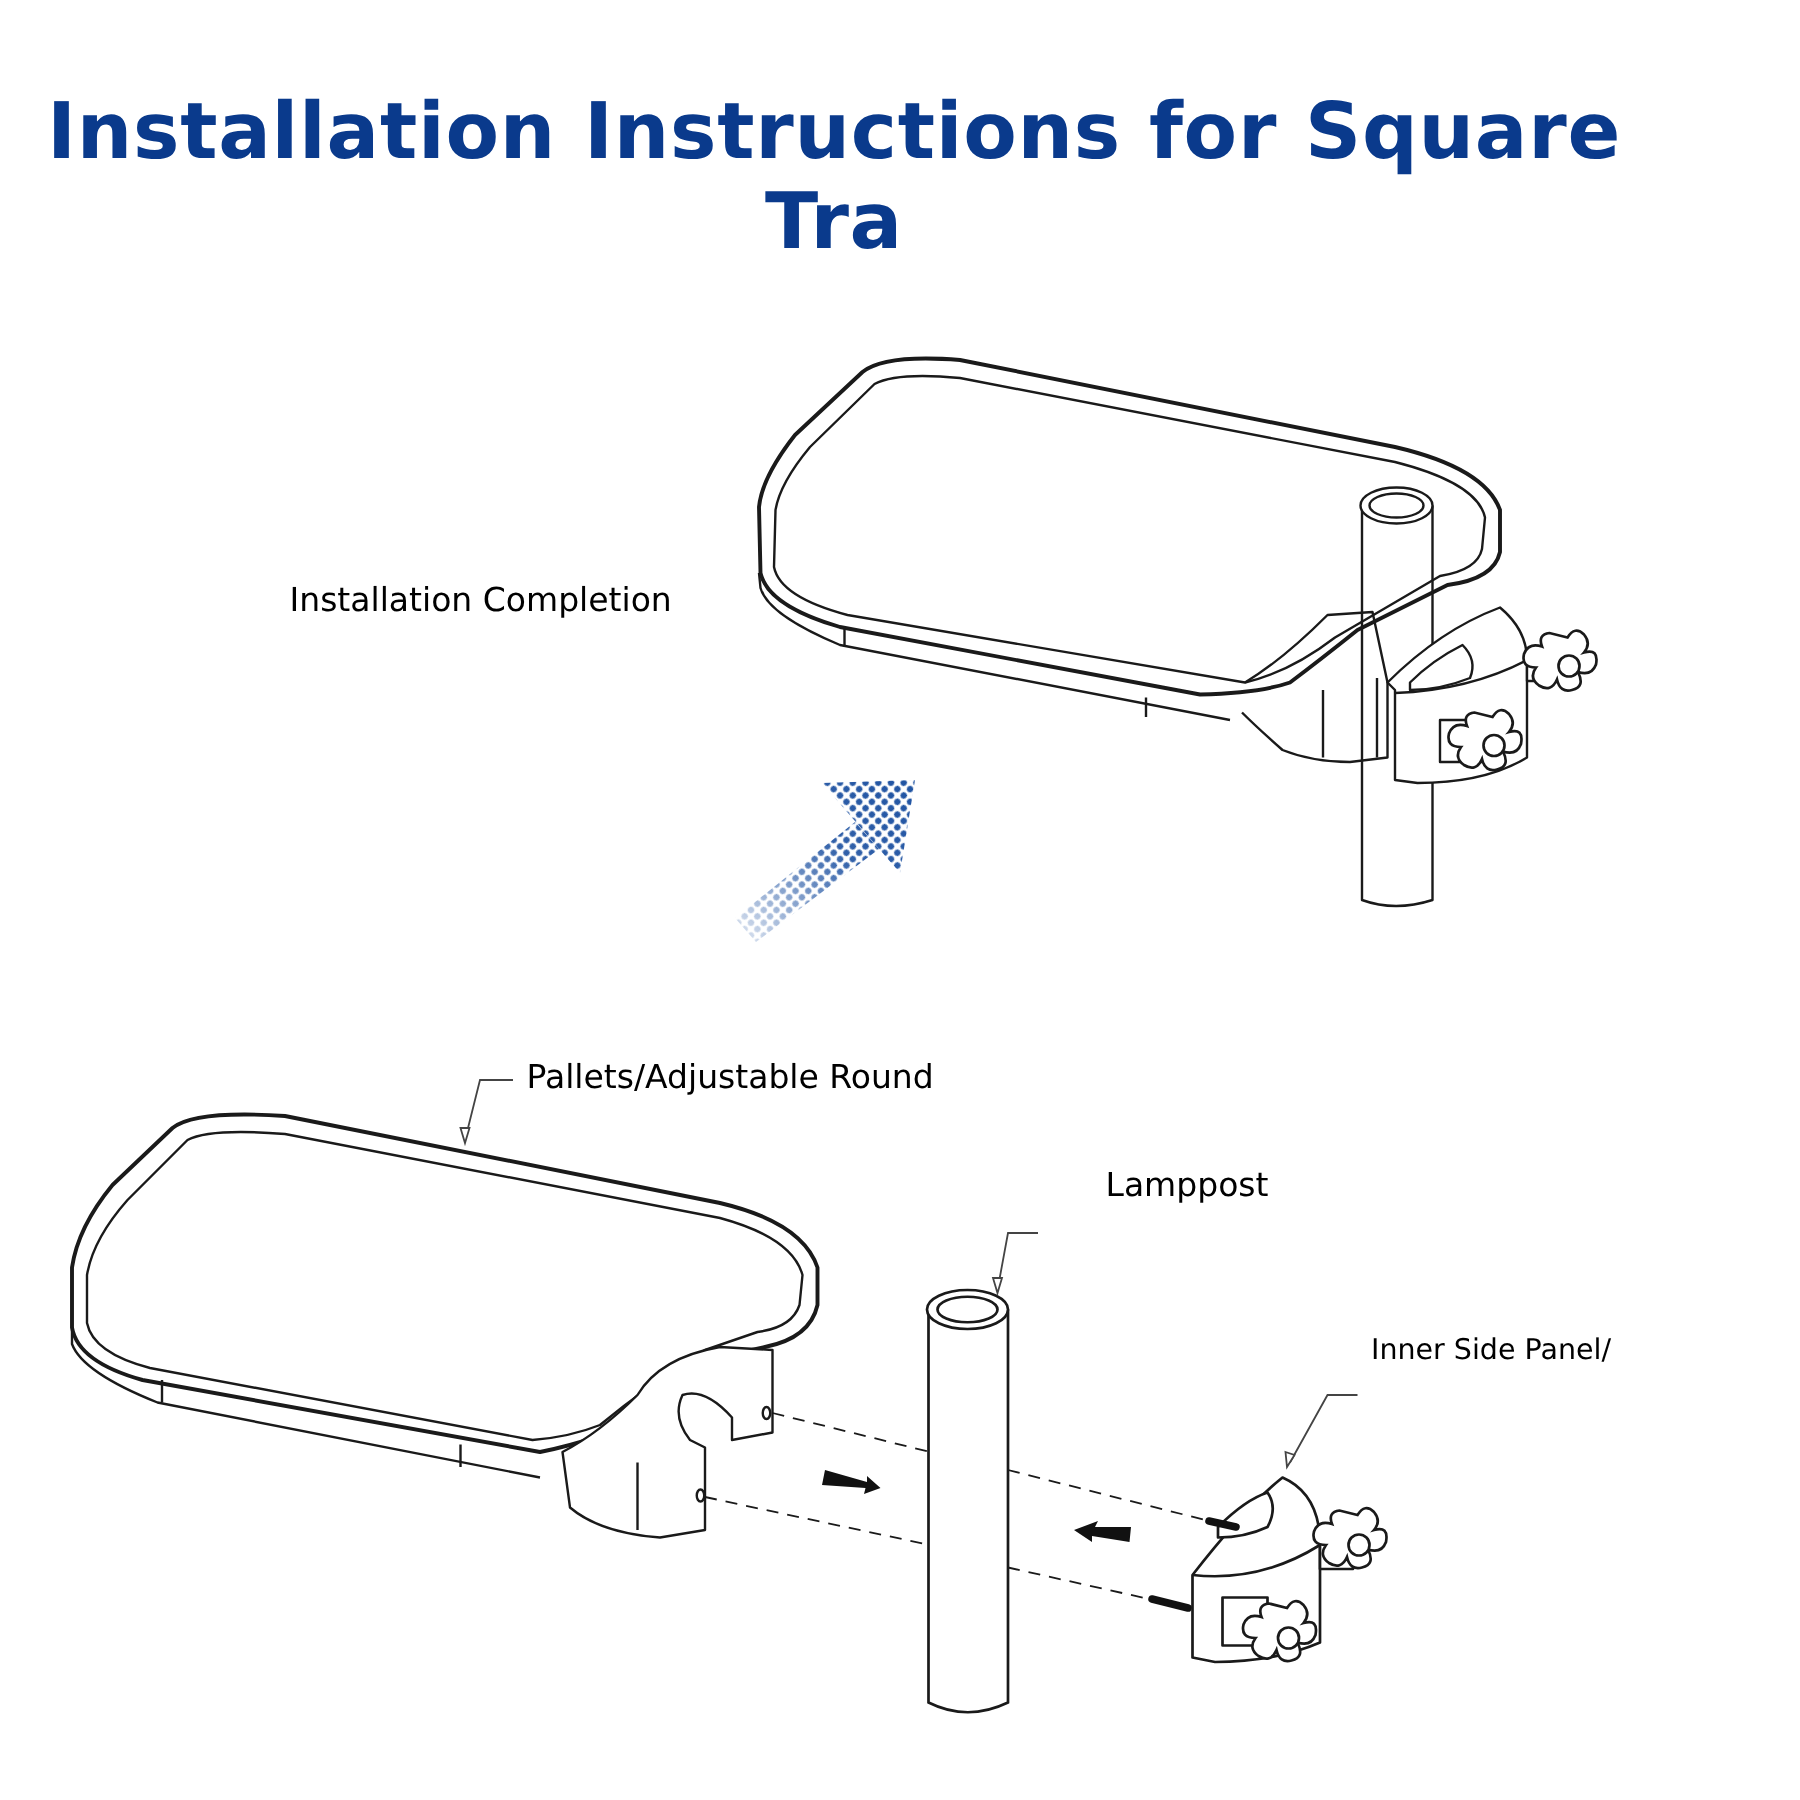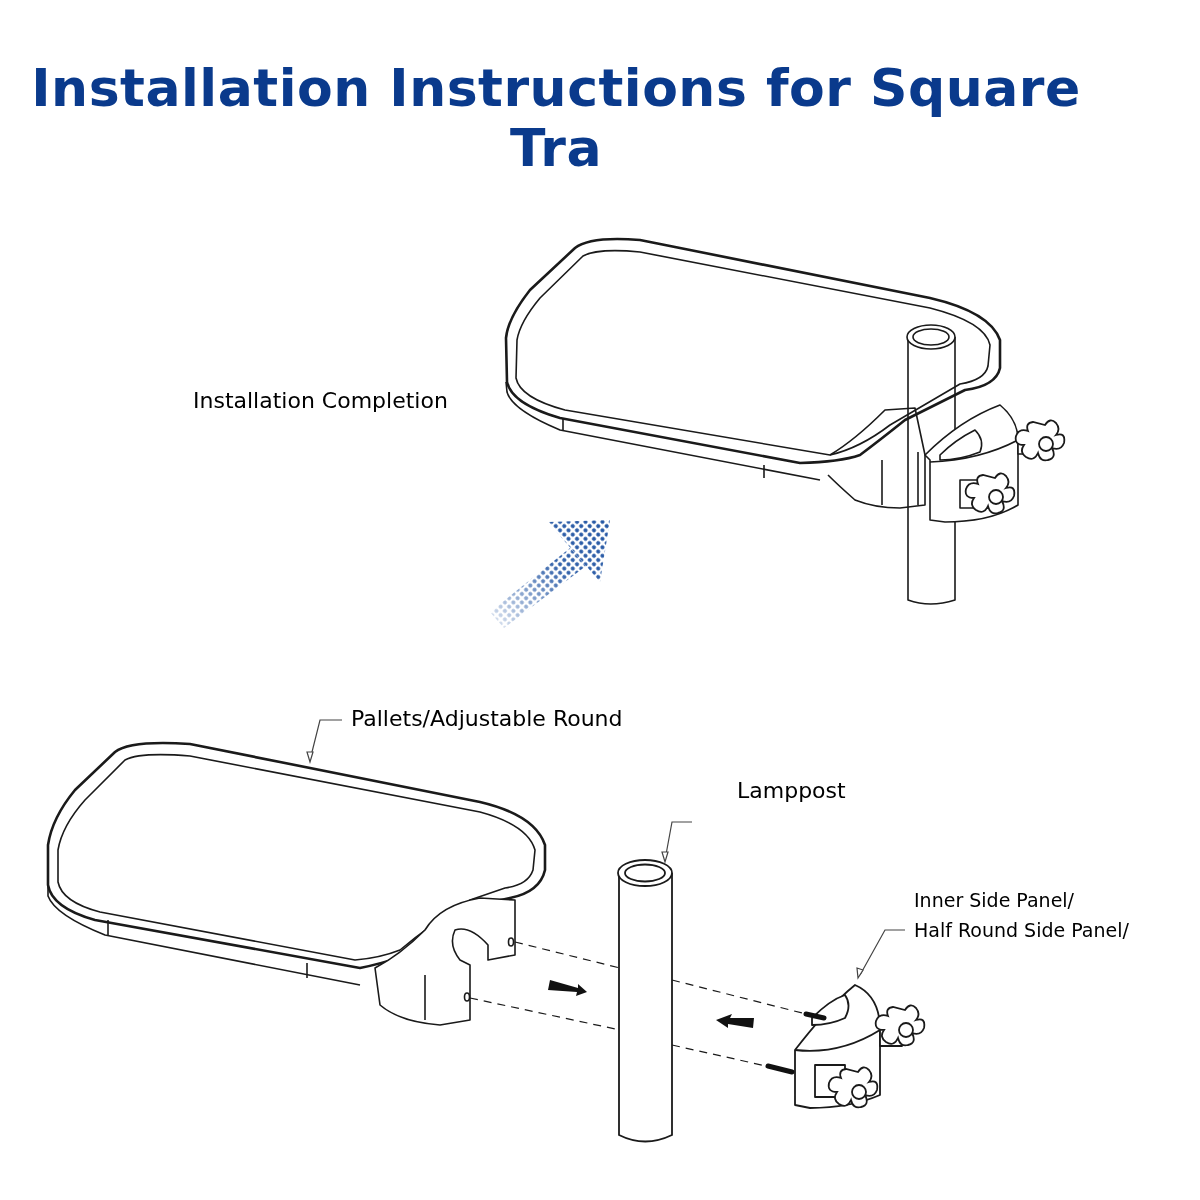--- a/index.html
+++ b/index.html
@@ -3,21 +3,21 @@
 <meta charset="utf-8">
 <style>
   html, body { margin:0; padding:0; background:#ffffff; }
   body { width:1200px; height:1200px; position:relative; overflow:hidden;
          font-family:"Liberation Sans", "DejaVu Sans", sans-serif; }
   .title { position:absolute; left:0; top:58px; width:1112px; text-align:center;
            font-family:"DejaVu Sans", "Liberation Sans", sans-serif; font-weight:bold;
            font-size:52px; letter-spacing:0.5px; color:#0a3a8c; margin:0; }
   .label { position:absolute; color:#000000; font-family:"DejaVu Sans", sans-serif;
            font-size:22px; line-height:30px; white-space:nowrap; }
-  .label.multi div { line-height:30px; font-size:19px; }
+  .label.multi div { line-height:30px; font-size:19px;text-align:right; }
   svg.art { position:absolute; left:0; top:0; }
 </style>
 </head>
 <body>
 
 <h1 class="title">Installation Instructions for Square Tra</h1>
 
 <svg class="art" width="1200" height="1200" viewBox="0 0 1200 1200">
   <defs>
     <pattern id="dots" width="6" height="6" patternUnits="userSpaceOnUse" patternTransform="rotate(45)">
@@ -134,14 +134,13 @@
     <path d="M905,930 L885,930 L860,975"></path>
     <polygon points="857,968 863,970 858,978" fill="#fff"></polygon>
   </g>
 </svg>
 
 <div class="label" style="left:193px; top:386px;">Installation Completion</div>
 <div class="label" style="left:351px; top:704px;">Pallets/Adjustable Round</div>
 <div class="label" style="left:701px; top:776px;margin-left:36px;">Lamppost</div>
 <div class="label multi" style="left:914px; top:885px;">
   <div>Inner Side Panel/</div>
-  <div>Half Round Side Panel/</div>
 </div>
 
 </body></html>

